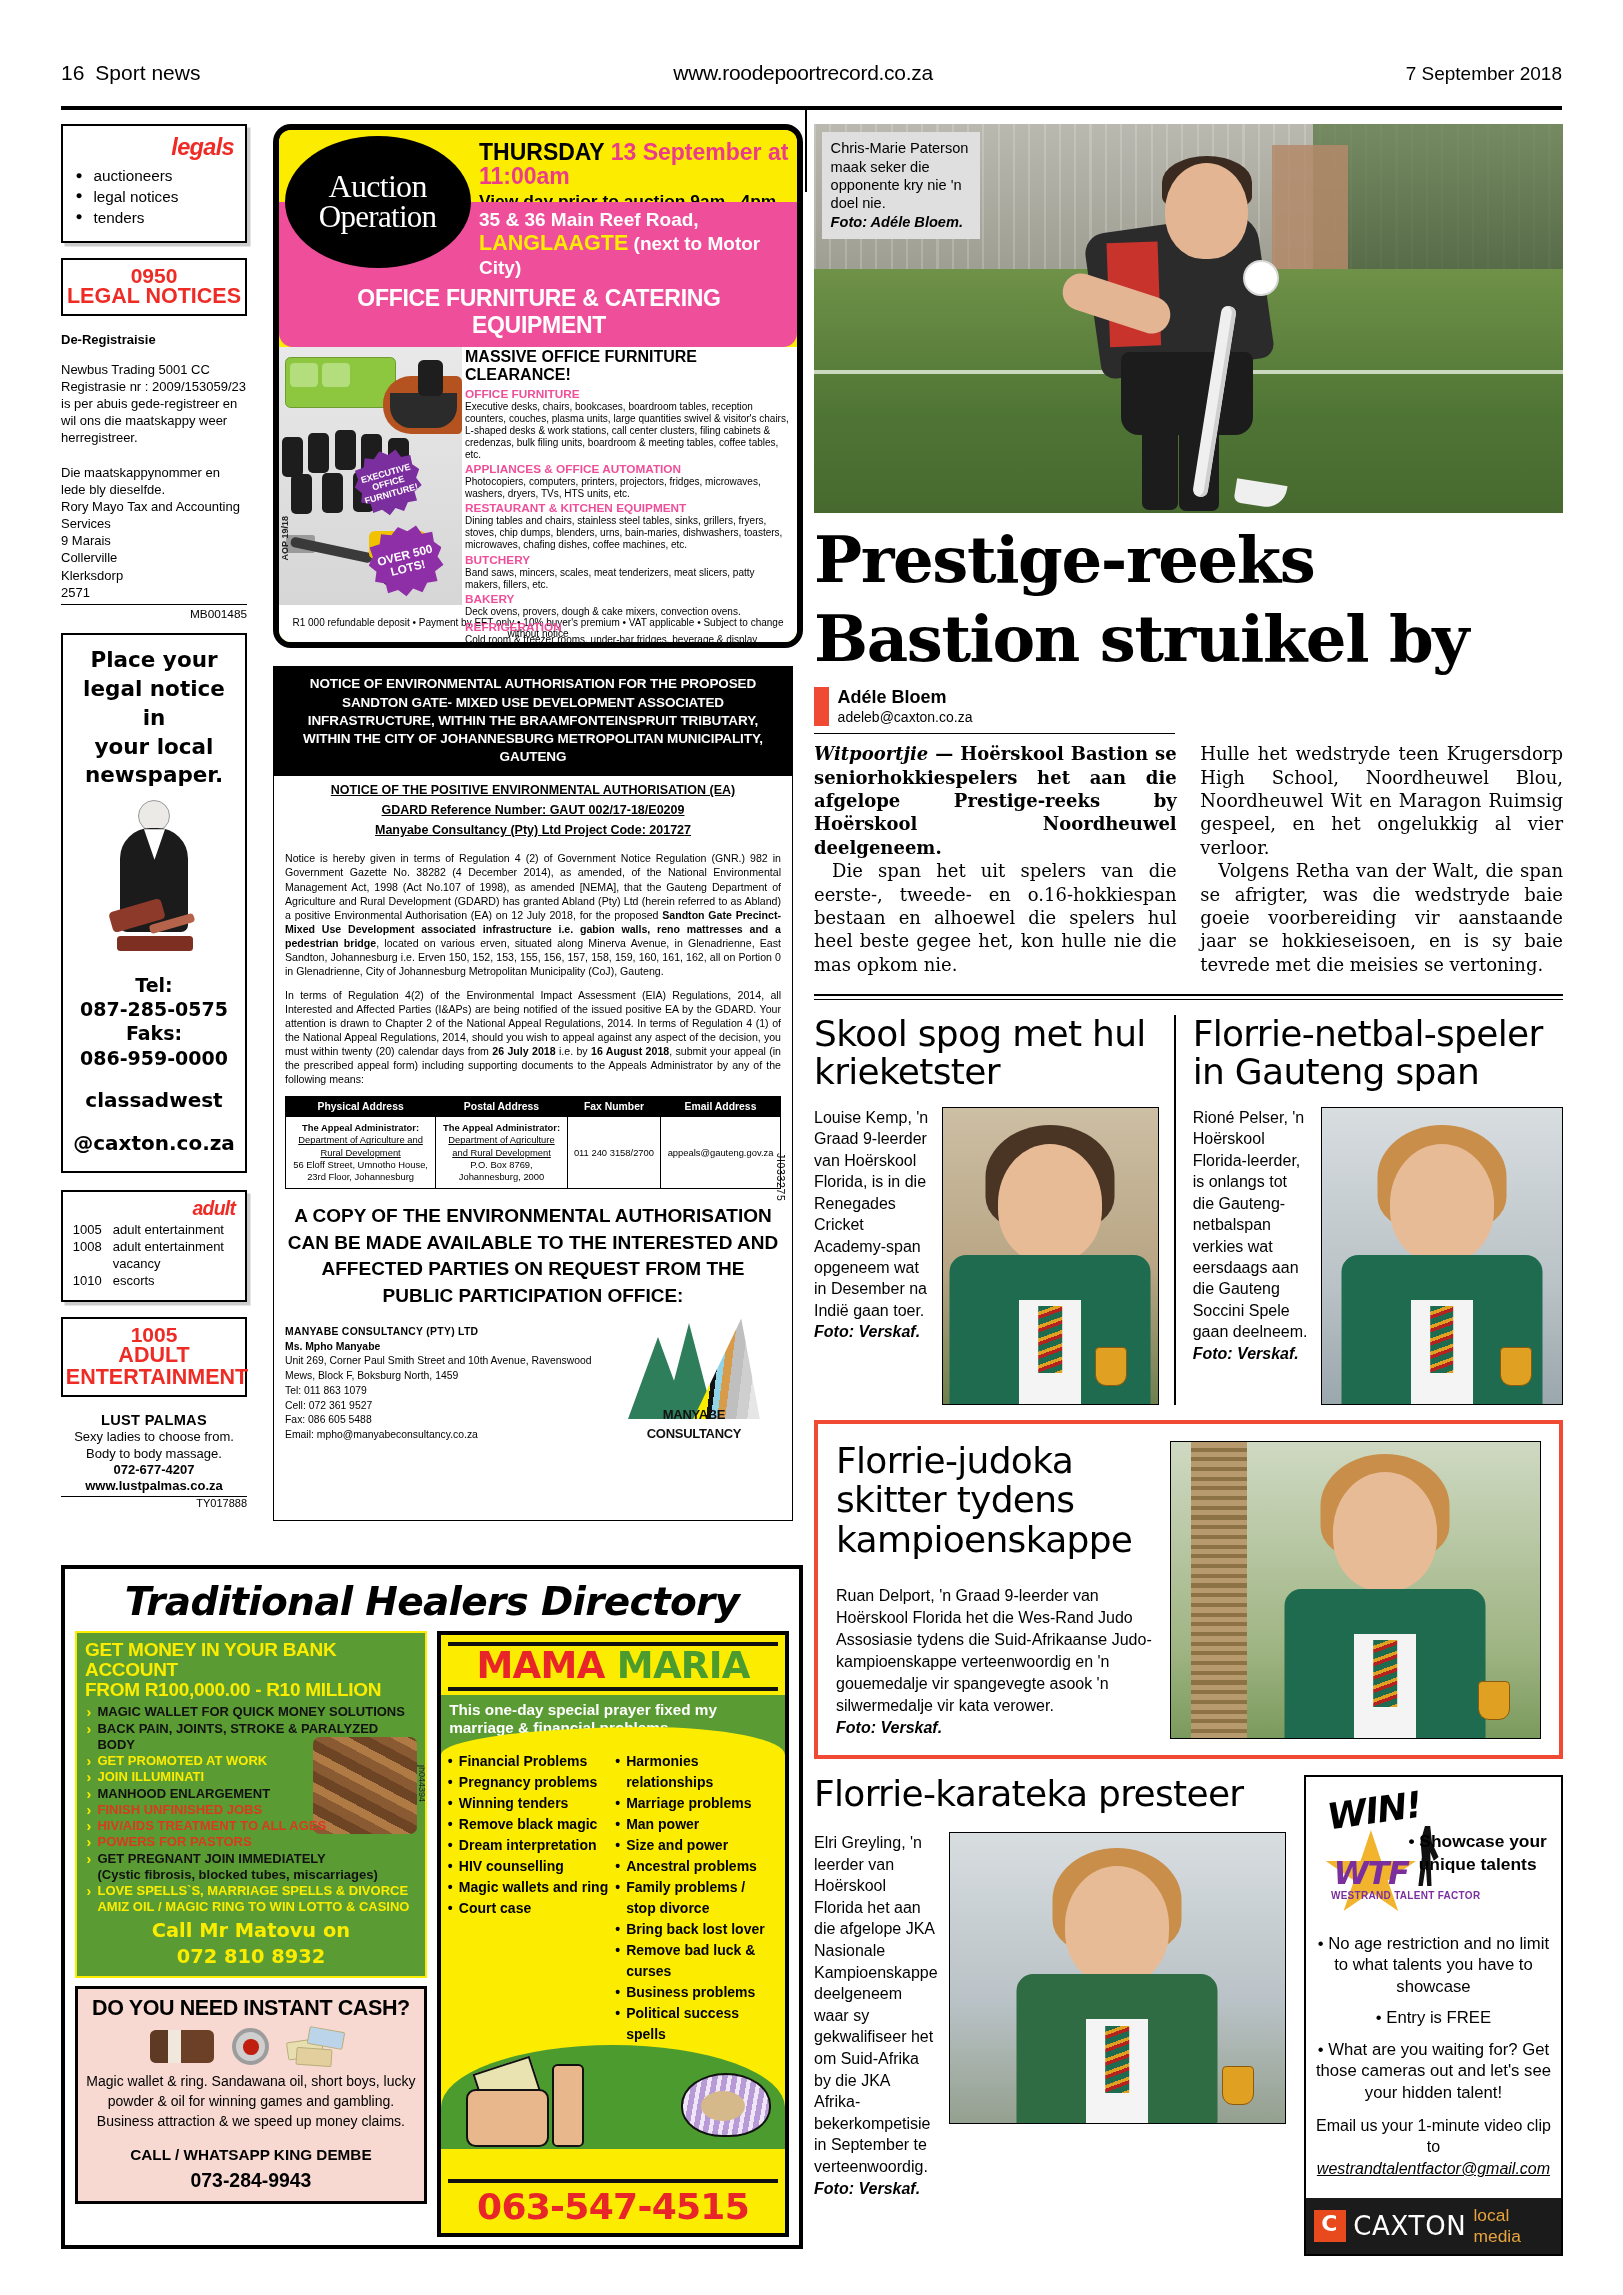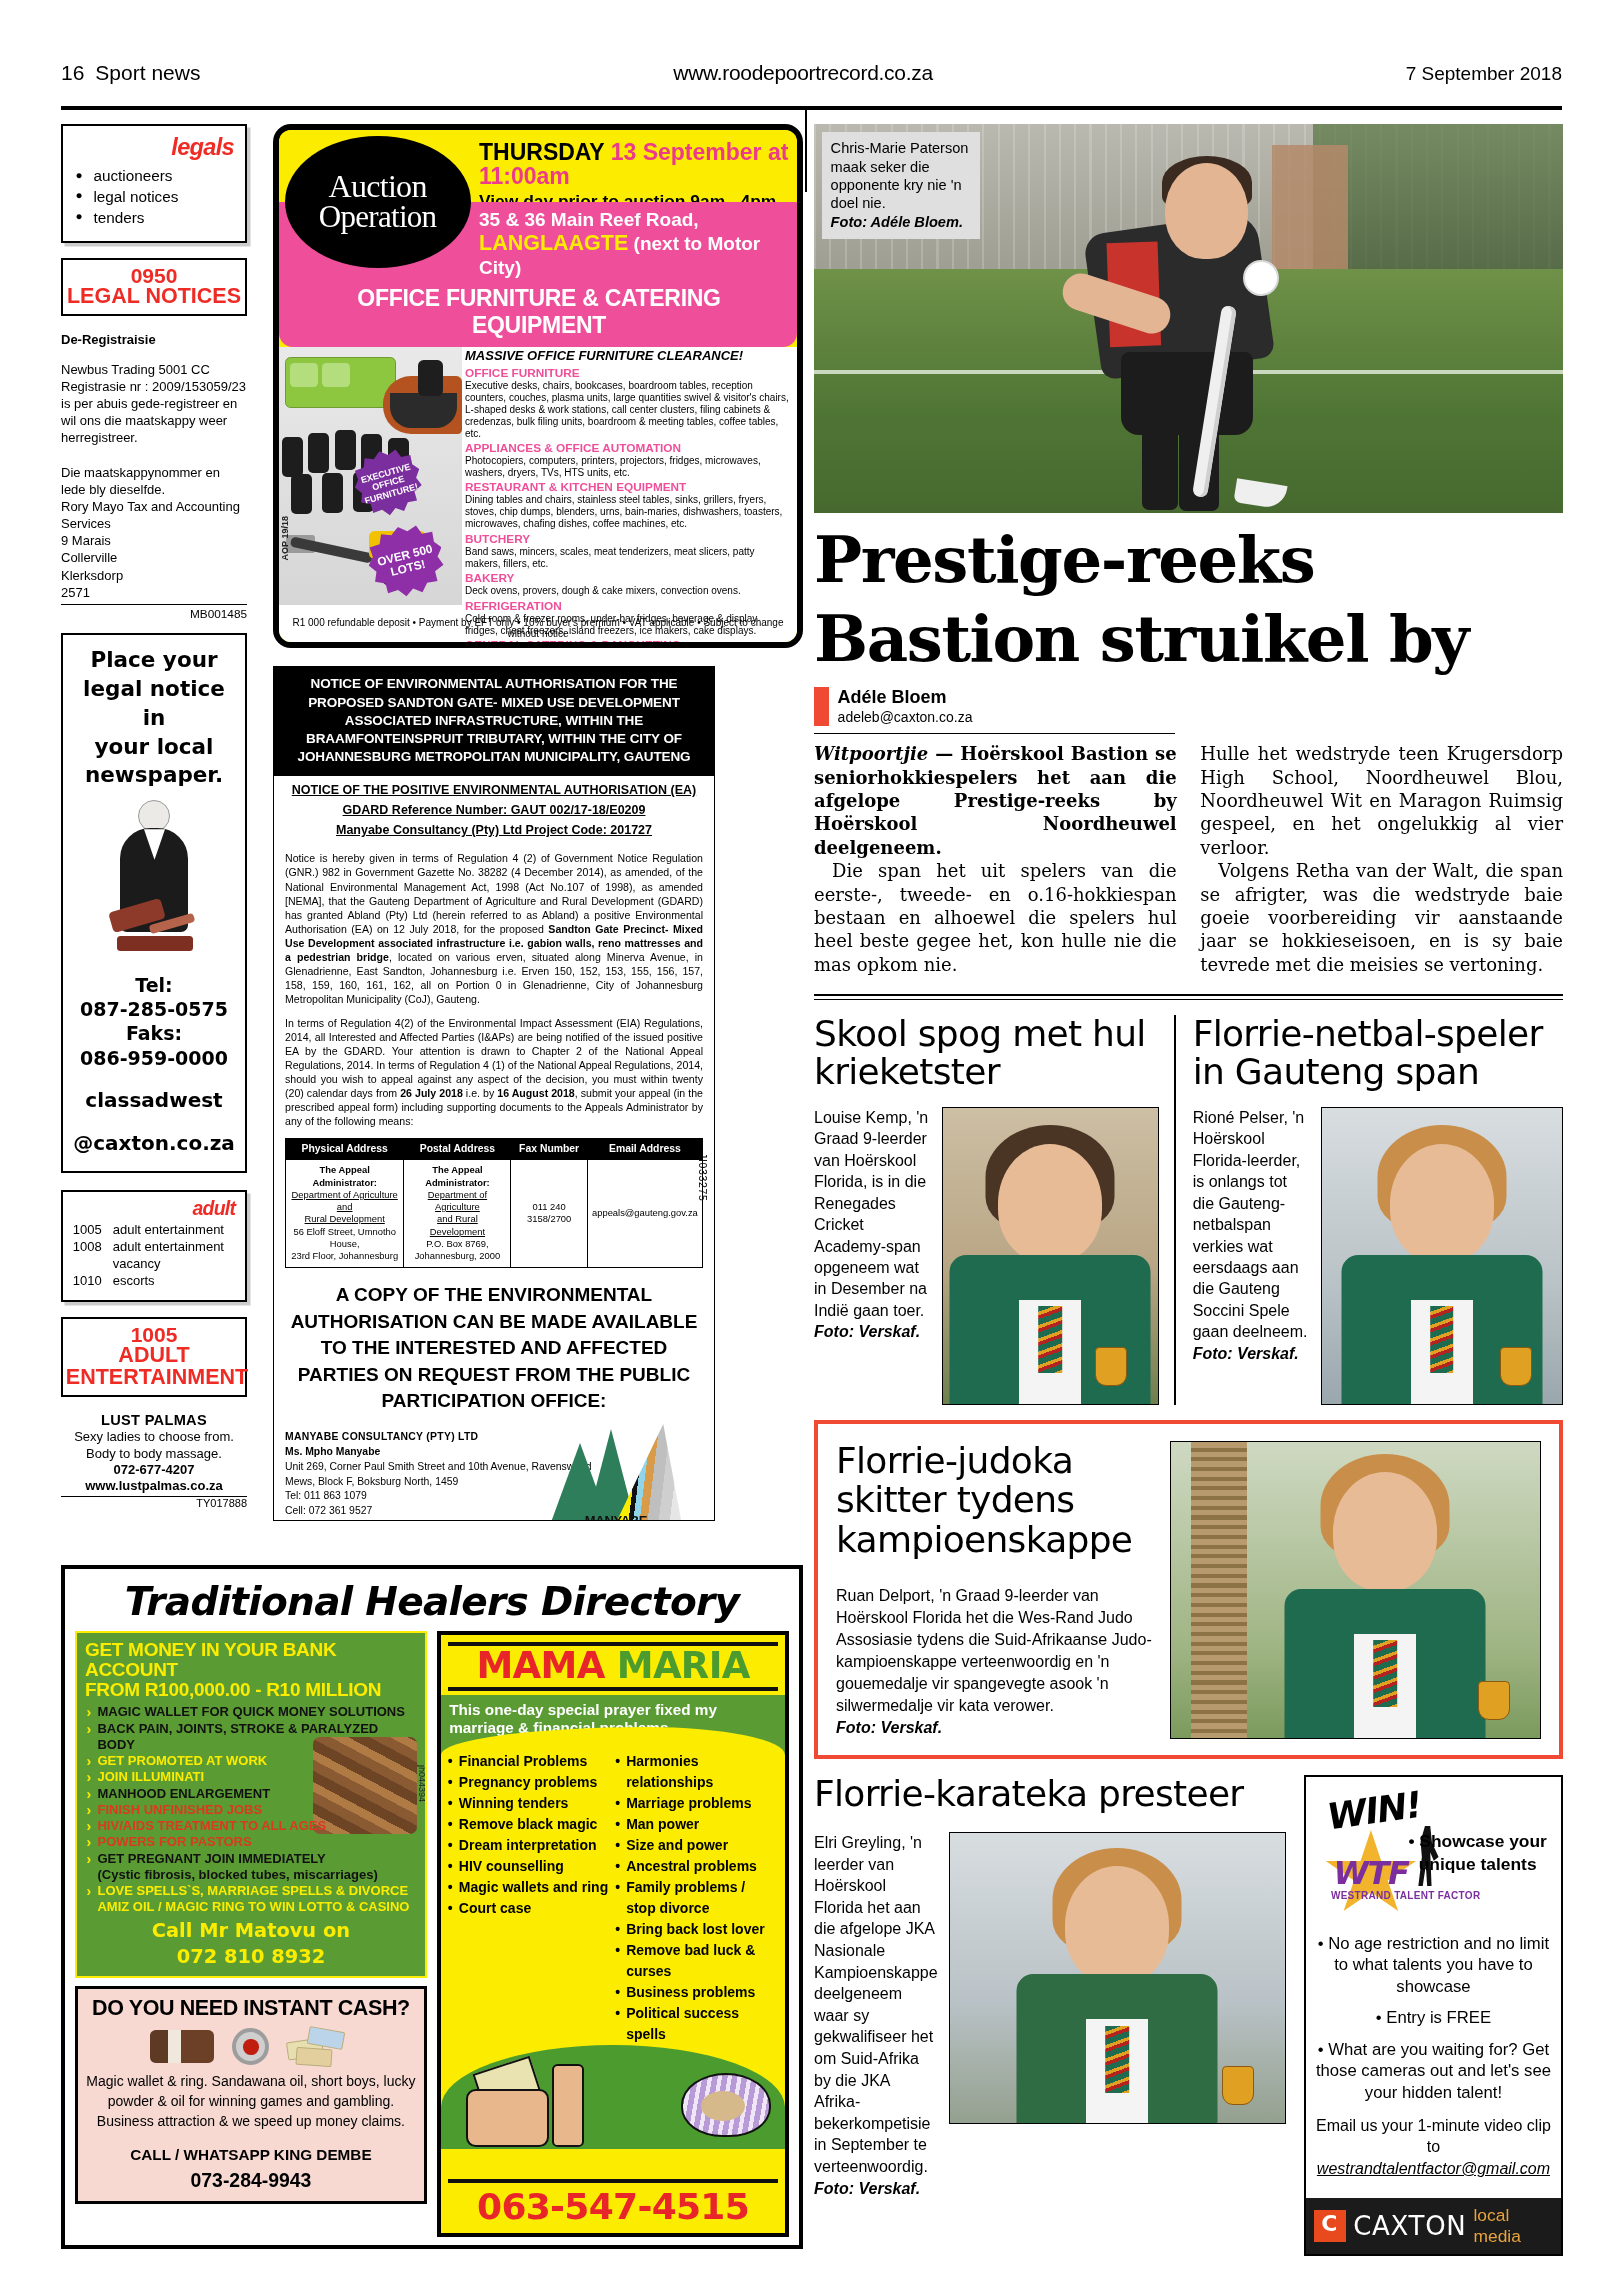--- a/index.html
+++ b/index.html
@@ -145,29 +145,29 @@
        97% 66%,84% 72%,84% 86%,70% 85%,61% 96%,50% 88%,39% 96%,30% 85%,16% 86%,16% 72%,
        3% 66%,8% 53%,0% 42%,8% 32%,7% 18%,21% 17%,26% 4%,39% 9%);}
   .badge-lots { position:absolute; left:90px; top:179px; width:75px; height:72px;
      background:#8e2fa7; color:#fff; font-weight:bold; font-size:11.8px; line-height:1.1;
      display:flex; align-items:center; justify-content:center; text-align:center;
      transform: rotate(-14deg); padding:4.2px;
      clip-path: polygon(50% 0%,61% 9%,74% 4%,79% 17%,93% 18%,92% 32%,100% 42%,92% 53%,
        97% 66%,84% 72%,84% 86%,70% 85%,61% 96%,50% 88%,39% 96%,30% 85%,16% 86%,16% 72%,
        3% 66%,8% 53%,0% 42%,8% 32%,7% 18%,21% 17%,26% 4%,39% 9%);}
   .auc-list { position:absolute; left:186px; top:1.4px; right:4.2px; }
-  .auc-h1 { font-weight:bold; font-size:13px; margin-bottom:2.1px;font-style:italic; }
+  .auc-h1 { font-weight:bold; font-size:16px; margin-bottom:2.1px; }
   .auc-sec { color:#ef4f9a; font-weight:bold; font-size:11.8px; letter-spacing:0; margin-top:1.4px;}
   .auc-txt { font-size:10px; line-height:1.2; }
   .auc-terms { border-top:0; background:#fff; font-size:10px; text-align:center;
      padding:5.6px 4.2px 6.2px; font-weight:normal; }
   .auc-bottom { background:#fced00; text-align:center; padding:5.6px 4.2px 7px; position:relative;}
 
   
-  .envnotice { position:absolute; left:273px; top:666px; width:442px; height:855px;
+  .envnotice { position:absolute; left:273px; top:666px; width:520px; height:855px;
      border:1.4px solid #000; background:#fff; overflow:hidden;}
   .env-black { background:#000; color:#fff; text-align:center; font-weight:bold;
      font-size:13.5px; line-height:1.35; padding:8.3px 9.7px 9.7px; letter-spacing:-0.1px;}
   .env-sub { text-align:center; font-weight:bold; font-size:12.5px; line-height:1.6;
      padding:4.2px 7px 1.4px;}
   .env-sub span { text-decoration: underline; display:block; }
   .env-para { font-size:10.6px; line-height:1.33; text-align:justify; padding:0 11px;
      margin-top:9.7px; }
   .env-para b { font-weight:bold; }
   .env-table { width: calc(100% - 22px); margin: 9.7px 11px 0; border-collapse: collapse;

